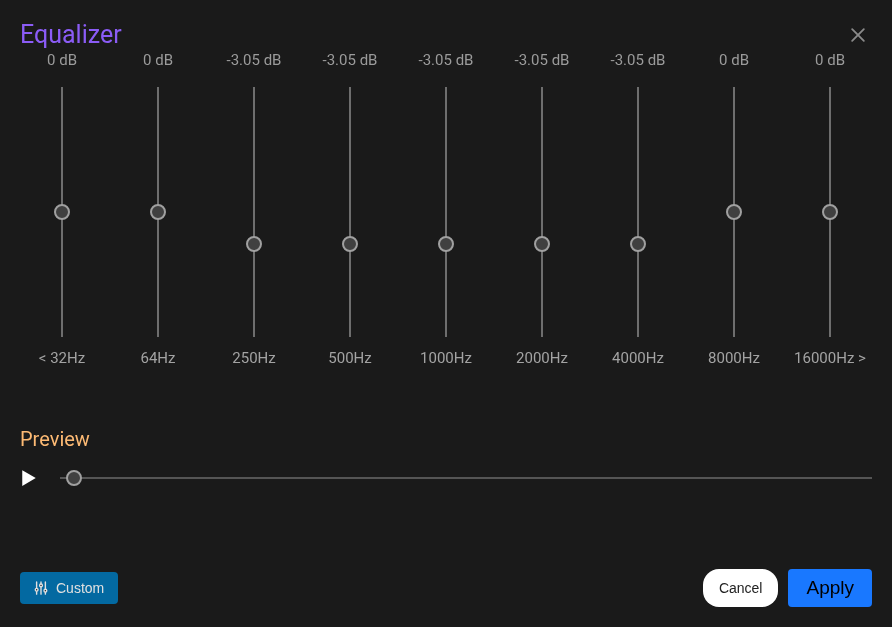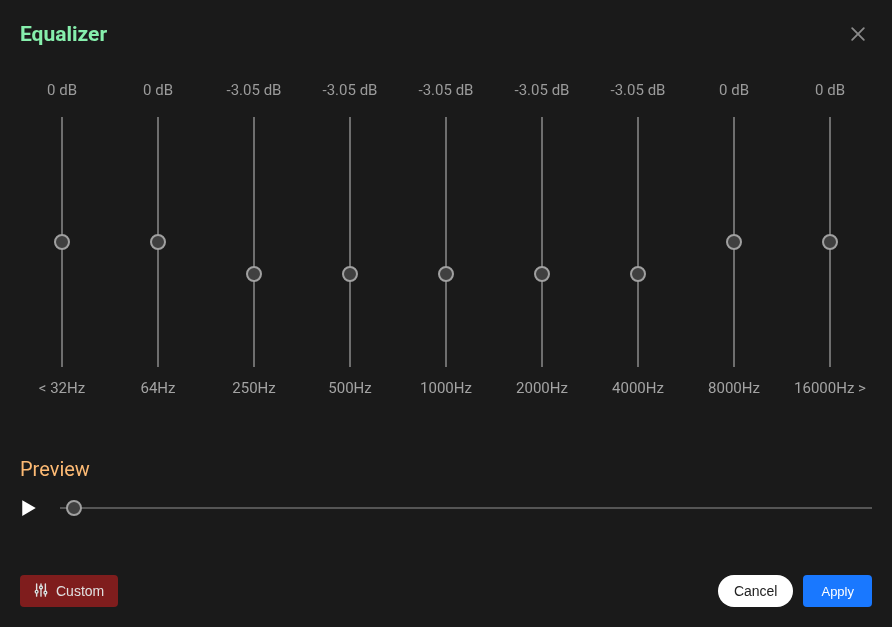--- a/index.html
+++ b/index.html
@@ -5,28 +5,28 @@
     * { box-sizing: border-box; margin: 0; padding: 0; }
     html, body {
       width: 892px; height: 627px;
       background: #1a1a1a;
       color: #e6e6e6;
       font-family: -apple-system, BlinkMacSystemFont, "Segoe UI", Roboto, Helvetica, Arial, sans-serif;
       overflow: hidden;
     }
     .container { position: relative; width: 100%; height: 100%; padding: 20px 20px 20px 20px; }
     .header { display: flex; justify-content: space-between; align-items: center; }
-    .title { font-size: 21px; font-weight: 700; color: #86efac; }
+    .title { font-size: 25px; font-weight: 400; color: #8b5cf6; }
     .close-btn {
       color: #8a8a8a; cursor: pointer; width: 28px; height: 28px;
       display: flex; align-items: center; justify-content: center;
     }
     .close-btn svg { width: 20px; height: 20px; }
 
-    .eq-area { margin-top: 33px; }
+    .eq-area { margin-top: 2px; }
     .eq-row { display: flex; justify-content: space-between; }
     .band {
       width: 84px;
       display: flex; flex-direction: column; align-items: center;
     }
     .db-label { color: #9b9b9b; font-size: 15px; margin-bottom: 18px; white-space: nowrap; }
     .slider-track {
       position: relative;
       width: 2px; height: 250px;
       background: #6e6e6e;
@@ -61,34 +61,34 @@
       background: #404040;
       border: 2px solid #a0a0a0;
       cursor: pointer;
     }
 
     .footer {
       position: absolute; left: 20px; right: 20px; bottom: 20px;
       display: flex; justify-content: space-between; align-items: center;
     }
     .preset-btn {
-      display: inline-flex; gap: 8px;
-      background: #7f1d1d; color: #e0e0e0;
+      display: inline-flex; align-items: center; gap: 8px;
+      background: #0369a1; color: #e0e0e0;
       border: none; border-radius: 4px;
       padding: 8px 14px; font-size: 14px; cursor: pointer;
     }
     .preset-btn svg { width: 14px; height: 14px; }
     .footer-right { display: flex; gap: 10px; }
     .cancel-btn {
       background: #ffffff; color: #222; border: none;
       border-radius: 16px; padding: 8px 16px; font-size: 14px; cursor: pointer;
     }
     .apply-btn {
-      background: #1978ff; color: #ffffff; border: none;
-      border-radius: 4px; padding: 8px 18px; font-size: 13px; cursor: pointer;
+      background: #1978ff; color: #000000; border: none;
+      border-radius: 4px; padding: 8px 18px; font-size: 19px; cursor: pointer;
     }
   </style>
 </head>
 <body>
 
 <div class="container">
 
   <div class="header">
     <div class="title">Equalizer</div>
     <div class="close-btn">

